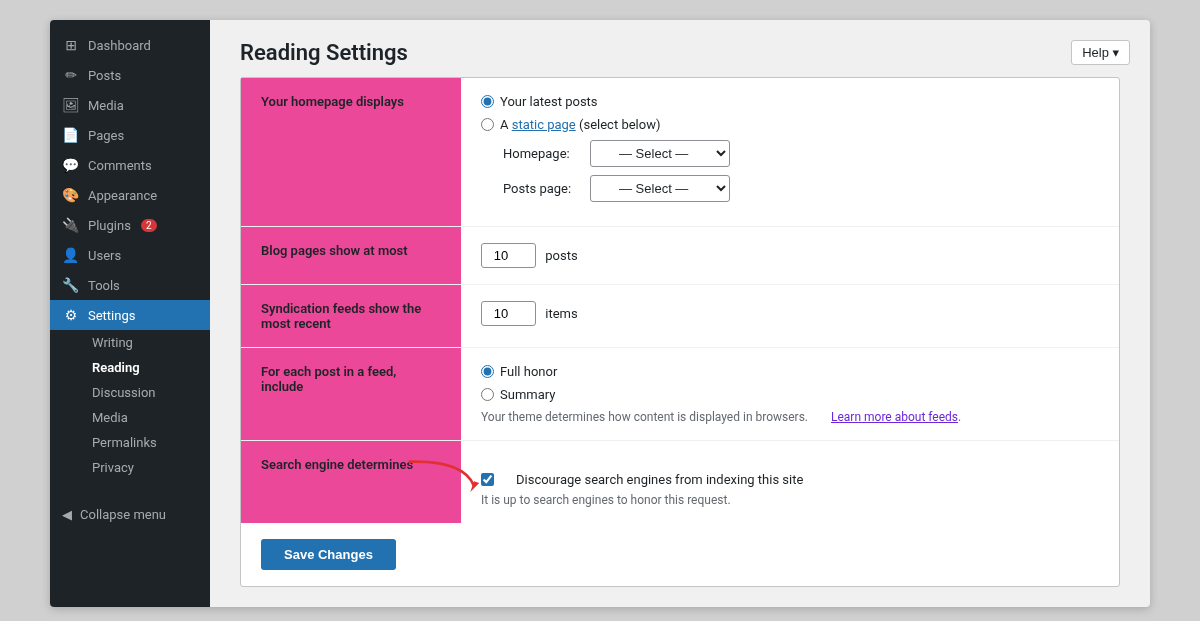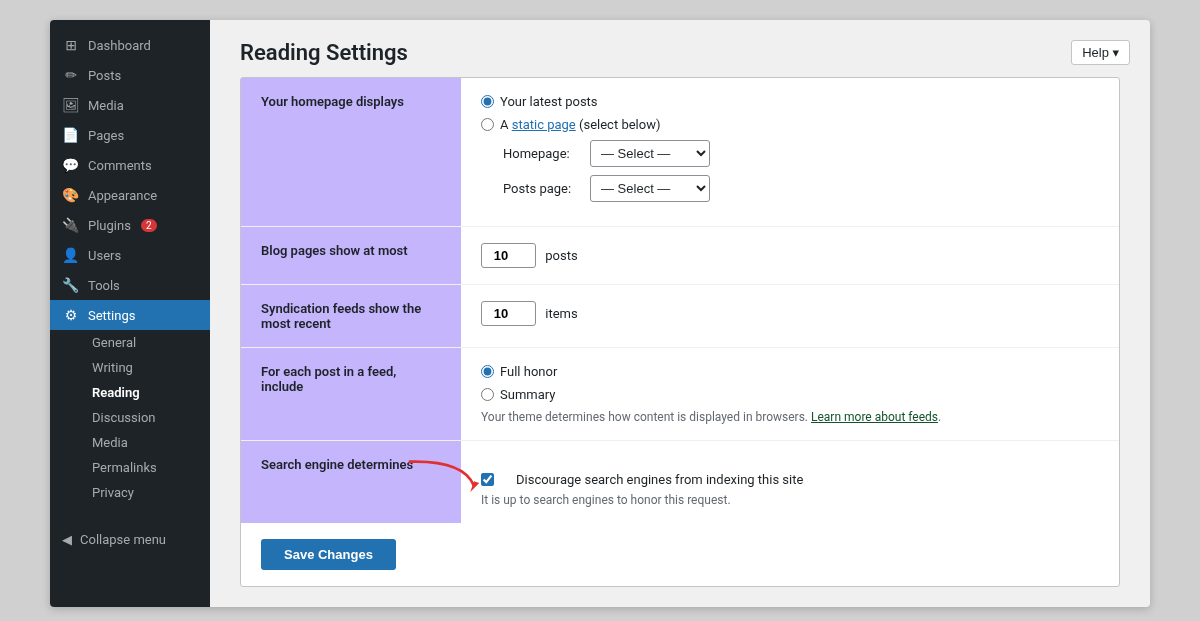--- a/index.html
+++ b/index.html
@@ -113,21 +113,21 @@
     }
     .form-table tr:last-child { border-bottom: none; }
     .form-table th {
       width: 220px;
       padding: 16px 20px;
       text-align: left;
       font-weight: 600;
       color: #1d2327;
       vertical-align: top;
       font-size: 13px;
-      background: #c4b5fd;
+      background: #ec4899;
     }
     .form-table td {
       padding: 16px 20px;
       vertical-align: top;
       color: #1d2327;
     }
     .radio-option {
       display: flex;
       align-items: center;
       gap: 6px;
@@ -141,42 +141,41 @@
       align-items: center;
       gap: 7px;
       margin-bottom: 8px;
       font-size: 13px;
       margin-left: 22px;
     }
     .select-row label { color: #1d2327; min-width: 80px; }
     .select-row select {
       border: 1px solid #8c8f94;
       border-radius: 3px;
-      padding: 4px 6px;
+      padding: 4px 24px;
       font-size: 13px;
       background: #fff;
       color: #1d2327;
       min-width: 120px;
     }
     .number-input {
       width: 55px;
       border: 1px solid #8c8f94;
       border-radius: 3px;
       padding: 4px 6px;
       font-size: 13px;
       text-align: center;
-      font-weight: bold;
     }
     .inline-label { margin-left: 6px; font-size: 13px; }
     .description {
       font-size: 12px;
       color: #646970;
       margin-top: 6px;
     }
-    .description a { color: #14532d; text-decoration: underline; }
+    .description a { color: #6d28d9; text-decoration: underline; margin-left: 20px; }
     .checkbox-option {
       display: flex;
       gap: 22px;
       font-size: 13px;
     }
     .checkbox-option input[type="checkbox"] { accent-color: #2271b1; }
     .save-btn {
       background: #2271b1;
       color: #fff;
       border: none;
@@ -240,21 +239,20 @@
     <div class="sidebar-item">
       <span class="icon">🔧</span>
       <span>Tools</span>
     </div>
     <div class="sidebar-item active">
       <span class="icon">⚙</span>
       <span>Settings</span>
     </div>
 
     <div class="submenu">
-      <div class="submenu-item">General</div>
       <div class="submenu-item">Writing</div>
       <div class="submenu-item active">Reading</div>
       <div class="submenu-item">Discussion</div>
       <div class="submenu-item">Media</div>
       <div class="submenu-item">Permalinks</div>
       <div class="submenu-item">Privacy</div>
     </div>
 
     <div class="sidebar-bottom">
       <div class="collapse-item">

